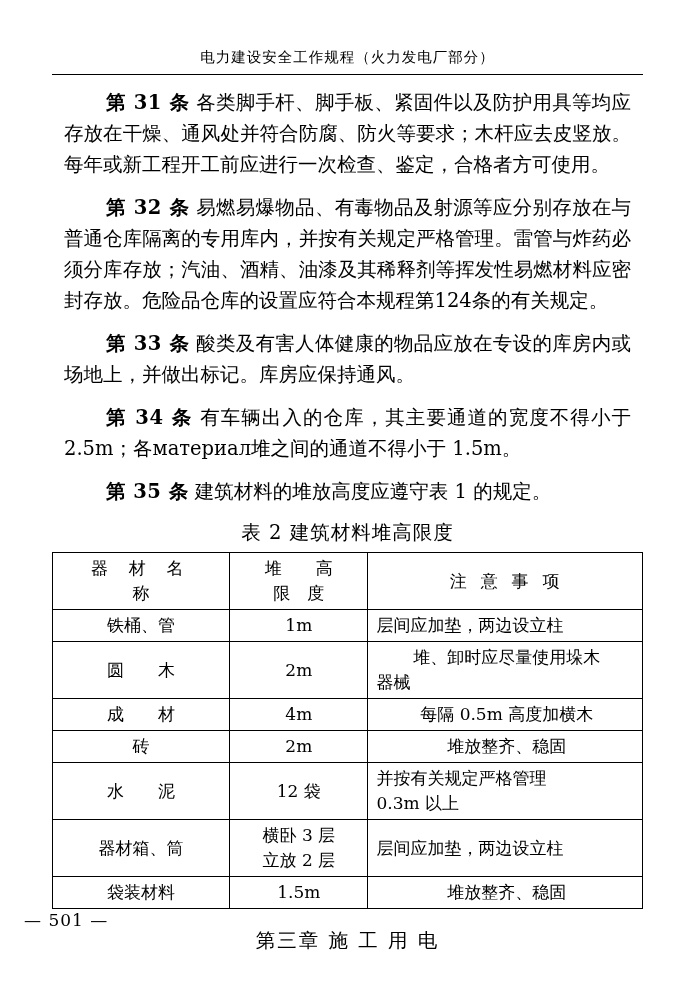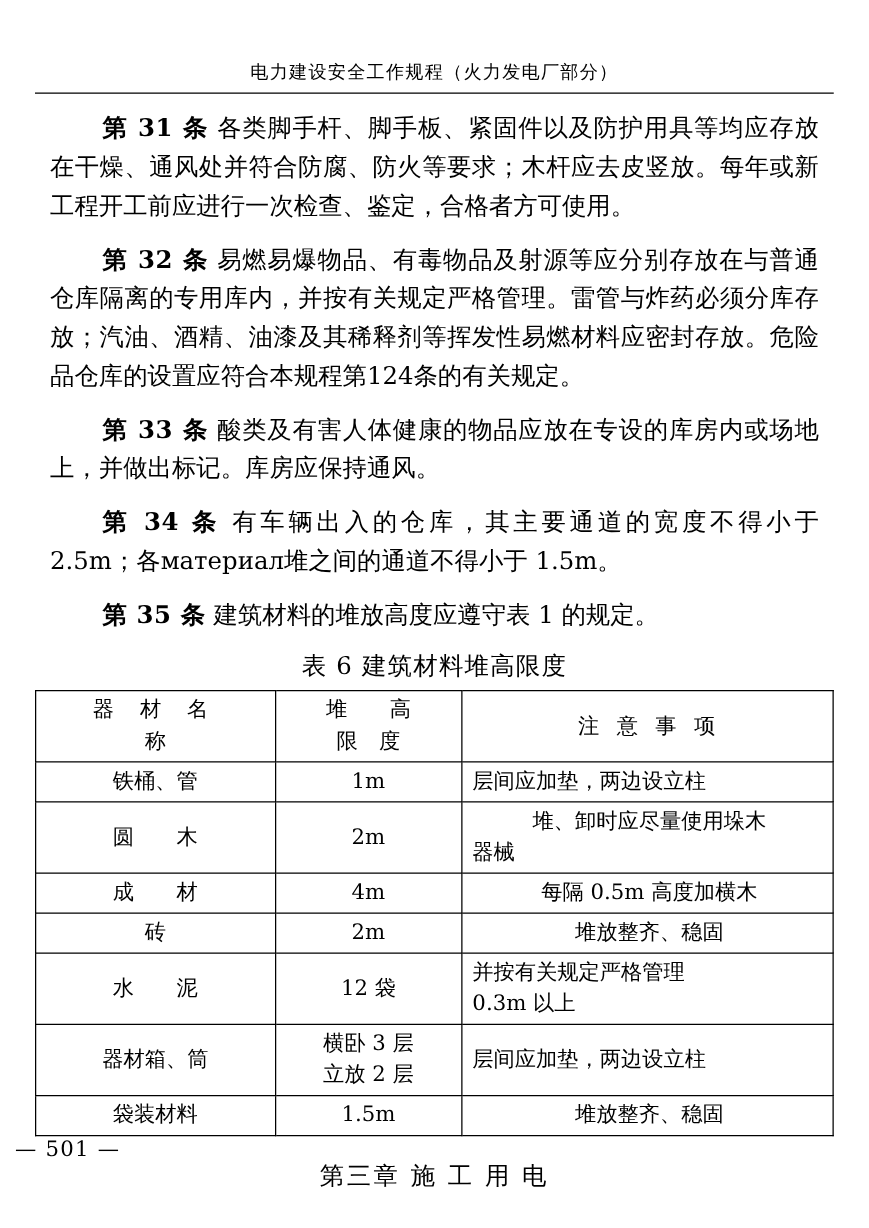--- a/index.html
+++ b/index.html
@@ -13,21 +13,21 @@
     font-family: "DejaVu Serif", "Liberation Serif", serif;
     color: #000000;
     position: relative;
     overflow: hidden;
   }
   .page {
     position: relative;
     width: 695px;
     height: 982px;
     box-sizing: border-box;
-    padding: 0 28px;
+    padding: 0 52px;
   }
   .header {
     text-align: center;
     font-size: 14.5px;
     letter-spacing: 1px;
     padding-top: 48px;
     font-weight: normal;
     font-family: "DejaVu Serif", "Liberation Serif", serif;
   }
   .rule {
@@ -78,21 +78,21 @@
   .sp1 { letter-spacing: 0.25em; text-align: right; }
   .cell-center { text-align: center; }
   .chapter {
     text-align: center;
     font-size: 19.5px;
     margin-top: 18px;
     letter-spacing: 2px;
   }
   .footer {
     position: absolute;
-    left: 12px;
+    left: 24px;
     bottom: 52px;
     font-size: 17px;
     letter-spacing: 1px;
   }
 </style>
 </head>
 <body>
 
 <div class="page">
 
@@ -106,21 +106,21 @@
     <p class="para"><span class="num">第 32 条</span> <span>易燃易爆物品、有毒物品及射源等应分别存放在与普通仓库隔离的专用库内，并按有关规定严格管理。雷管与炸药必须分库存放；汽油、酒精、油漆及其稀释剂等挥发性易燃材料应密封存放。危险品仓库的设置应符合本规程第124条的有关规定。</span></p>
 
     <p class="para"><span class="num">第 33 条</span> <span>酸类及有害人体健康的物品应放在专设的库房内或场地上，并做出标记。库房应保持通风。</span></p>
 
     <p class="para"><span class="num">第 34 条</span> <span>有车辆出入的仓库，其主要通道的宽度不得小于 2.5m；各материал堆之间的通道不得小于 1.5m。</span></p>
 
     <p class="para"><span class="num">第 35 条</span> <span>建筑材料的堆放高度应遵守表 1 的规定。</span></p>
 
   </div>
 
-  <div class="table-title">表 6  建筑材料堆高限度</div>
+  <div class="table-title">表 2  建筑材料堆高限度</div>
 
   <table class="mat">
     <tbody>
       <tr>
         <td class="col1">
           <div class="sp3">器 材 名</div>
           <div>称</div>
         </td>
         <td class="col2">
           <div>堆　　高</div>

